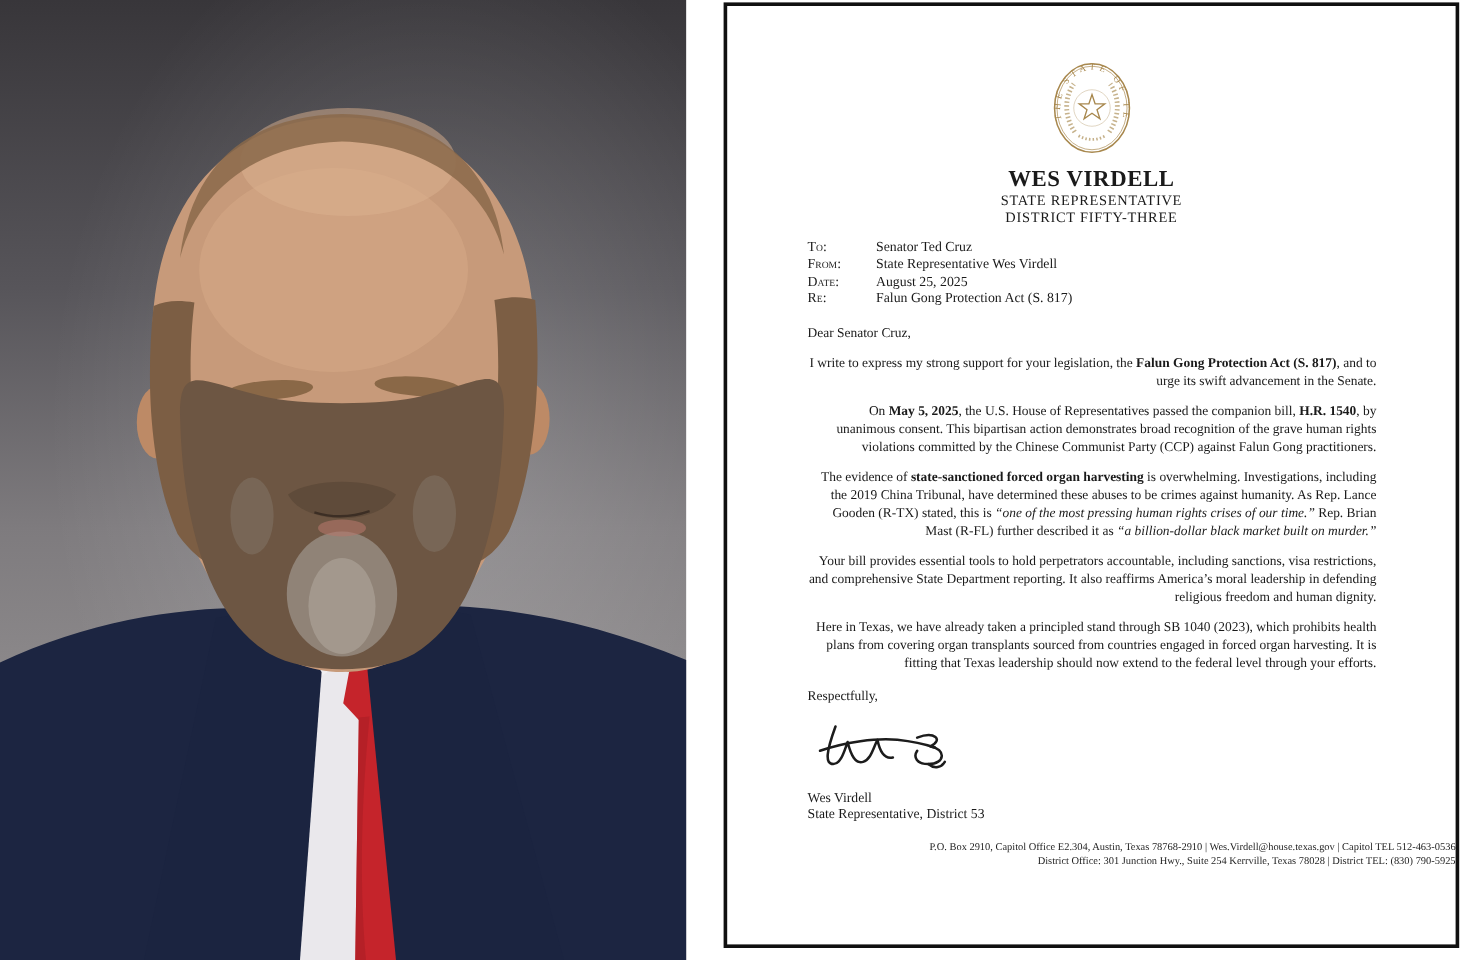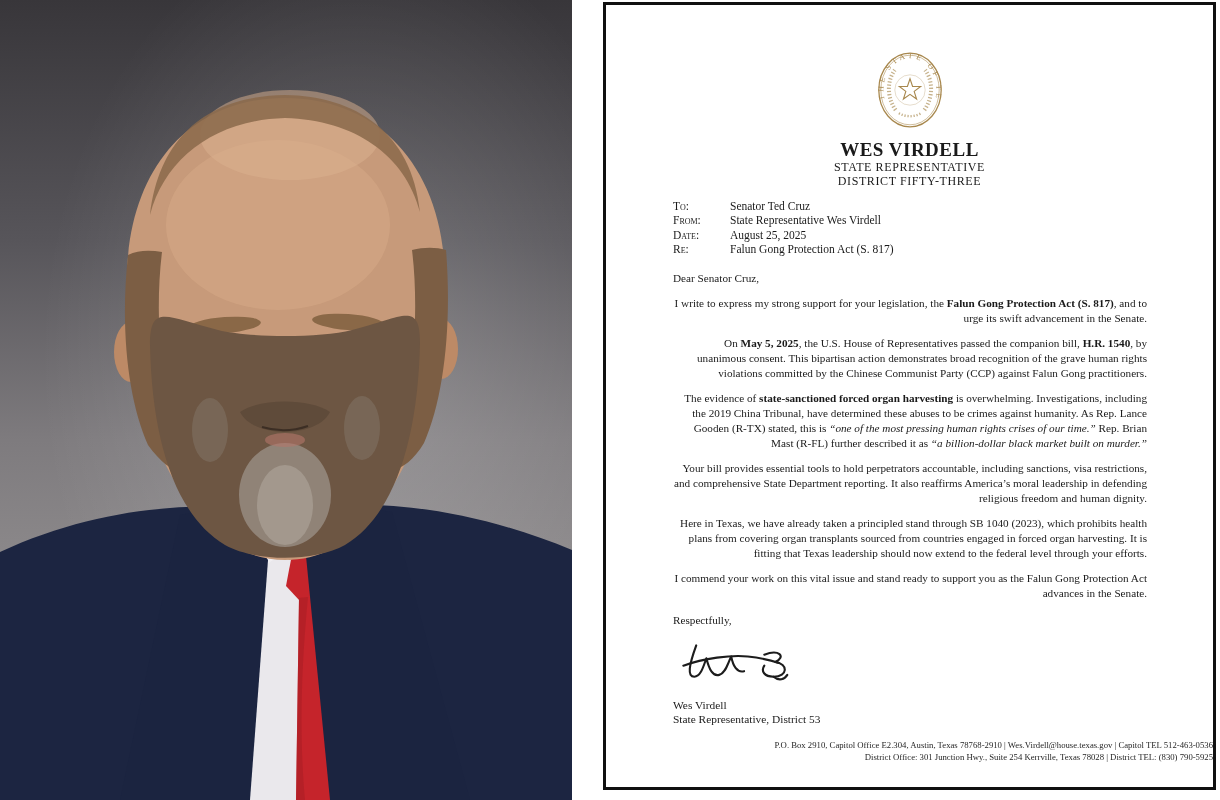--- a/index.html
+++ b/index.html
@@ -158,21 +158,20 @@
   </div>
 
   <div class="salutation">Dear Senator Cruz,</div>
 
   <div class="body-text">
       <p><span>I write to express my strong support for your legislation, the </span><span style="font-weight: bold;">Falun Gong Protection Act (S. 817)</span><span>, and to urge its swift advancement in the Senate.</span></p>
       <p><span>On </span><span style="font-weight: bold;">May 5, 2025</span><span>, the U.S. House of Representatives passed the companion bill, </span><span style="font-weight: bold;">H.R. 1540</span><span>, by unanimous consent. This bipartisan action demonstrates broad recognition of the grave human rights violations committed by the Chinese Communist Party (CCP) against Falun Gong practitioners.</span></p>
       <p><span>The evidence of </span><span style="font-weight: bold;">state-sanctioned forced organ harvesting</span><span> is overwhelming. Investigations, including the 2019 China Tribunal, have determined these abuses to be crimes against humanity. As Rep. Lance Gooden (R-TX) stated, this is </span><span style="font-style: italic;">“one of the most pressing human rights crises of our time.”</span><span> Rep. Brian Mast (R-FL) further described it as </span><span style="font-style: italic;">“a billion-dollar black market built on murder.”</span></p>
       <p><span>Your bill provides essential tools to hold perpetrators accountable, including sanctions, visa restrictions, and comprehensive State Department reporting. It also reaffirms America’s moral leadership in defending religious freedom and human dignity.</span></p>
       <p><span>Here in Texas, we have already taken a principled stand through </span><span style="font-weight: normal;">SB 1040 (2023)</span><span>, which prohibits health plans from covering organ transplants sourced from countries engaged in forced organ harvesting. It is fitting that Texas leadership should now extend to the federal level through your efforts.</span></p>
-      <p><span>I commend your work on this vital issue and stand ready to support you as the Falun Gong Protection Act advances in the Senate.</span></p>
     </div>
 
   <div class="closing">Respectfully,</div>
 
   <div class="sig">
     <svg viewBox="0 0 150 60">
       <g fill="none" stroke="#1c1c1c" stroke-width="2.3" stroke-linecap="round" stroke-linejoin="round">
         <path d="M8 34 C 30 26 60 22 78 24 C 96 26 106 29 112 31"></path>
         <path d="M22 12 C 14 34 12 46 20 46 C 27 46 30 34 33 26 C 36 38 40 46 47 44 C 54 42 56 32 60 24 C 62 34 66 42 74 40"></path>
         <path d="M96 22 C 112 16 120 24 108 30 C 122 32 122 46 106 46 C 96 46 92 40 96 34"></path>

